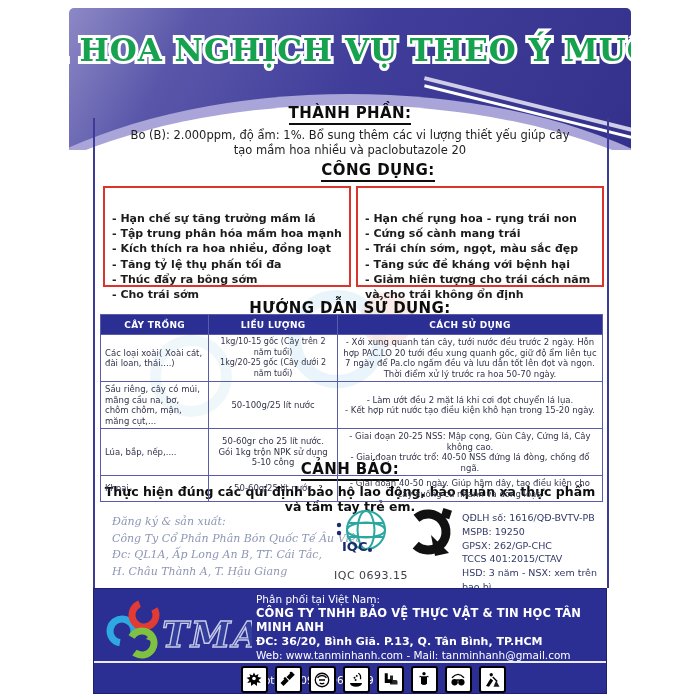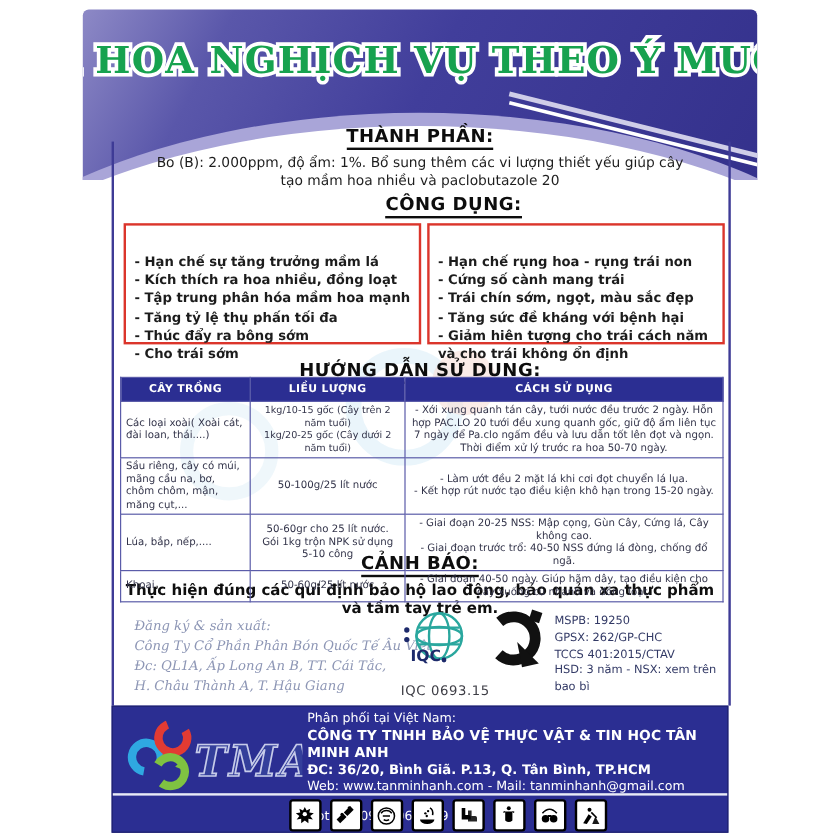--- a/index.html
+++ b/index.html
@@ -107,22 +107,22 @@
     </div>
     <div class="ingredients">Bo (B): 2.000ppm, độ ẩm: 1%. Bổ sung thêm các vi lượng thiết yếu giúp cây tạo mầm hoa nhiều và paclobutazole 20</div>
 
     <div class="heading" style="top:160px;padding-left:28px;">
       <span>CÔNG DỤNG:</span>
     </div>
 
     <div class="redbox left">
       <ul>
         <li>- Hạn chế sự tăng trưởng mầm lá</li>
+        <li>- Tập trung phân hóa mầm hoa mạnh</li>
         <li>- Kích thích ra hoa nhiều, đồng loạt</li>
-        <li>- Tập trung phân hóa mầm hoa mạnh</li>
         <li>- Tăng tỷ lệ thụ phấn tối đa</li>
         <li>- Thúc đẩy ra bông sớm</li>
         <li>- Cho trái sớm</li>
       </ul>
     </div>
     <div class="redbox right">
       <ul>
         <li>- Hạn chế rụng hoa - rụng trái non</li>
         <li>- Cứng số cành mang trái</li>
         <li>- Trái chín sớm, ngọt, màu sắc đẹp</li>
@@ -201,20 +201,21 @@
 
     <div class="cr-wrap">
       <svg width="58" height="60" viewBox="0 0 58 60">
         <circle cx="30" cy="28" r="18" fill="none" stroke="#111" stroke-width="9" stroke-dasharray="82 32" transform="rotate(-130 30 28)"></circle>
         <path d="M33 31 L51 49 L37 52 Z" fill="#111"></path>
         <rect x="44" y="5" width="9" height="9" fill="#111" transform="rotate(18 48 9)"></rect>
       </svg>
     </div>
 
     <div class="legal">
+      <div>QĐLH số: 1616/QĐ-BVTV-PB</div>
       <div>MSPB: 19250</div>
       <div>GPSX: 262/GP-CHC</div>
       <div>TCCS 401:2015/CTAV</div>
       <div>HSD: 3 năm - NSX: xem trên bao bì</div>
     </div>
   </div>
 
   <div class="footer">
     <svg class="tma" width="152" height="64" viewBox="0 0 152 64">
       <circle cx="22" cy="36" r="12" fill="none" stroke="#2fa8e1" stroke-width="7" stroke-dasharray="58 18" transform="rotate(100 22 36)"></circle>

